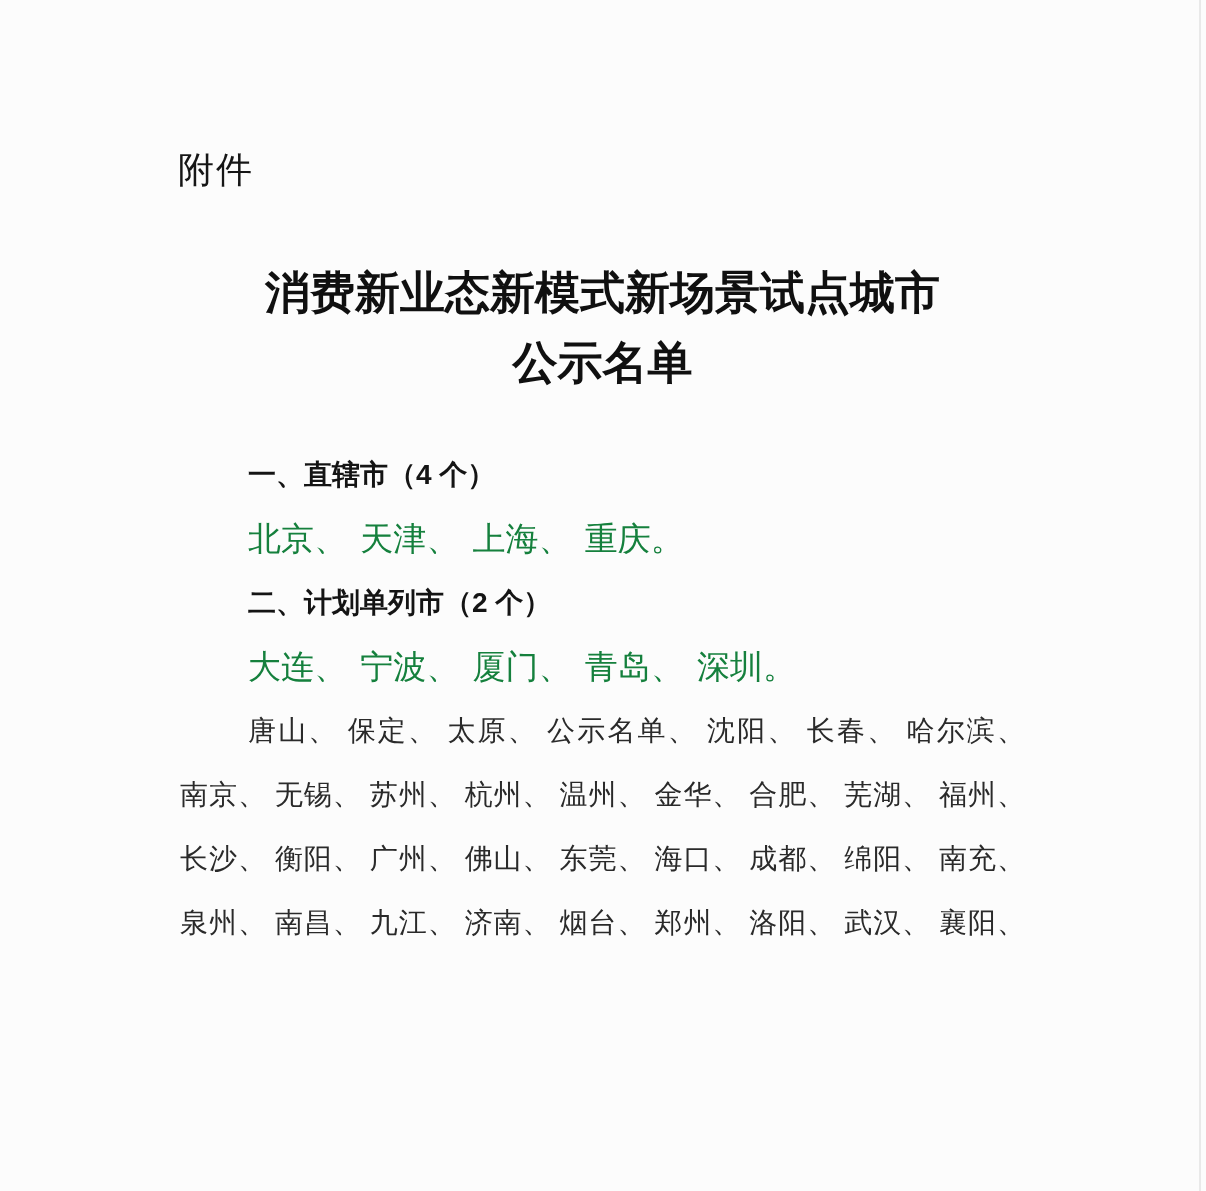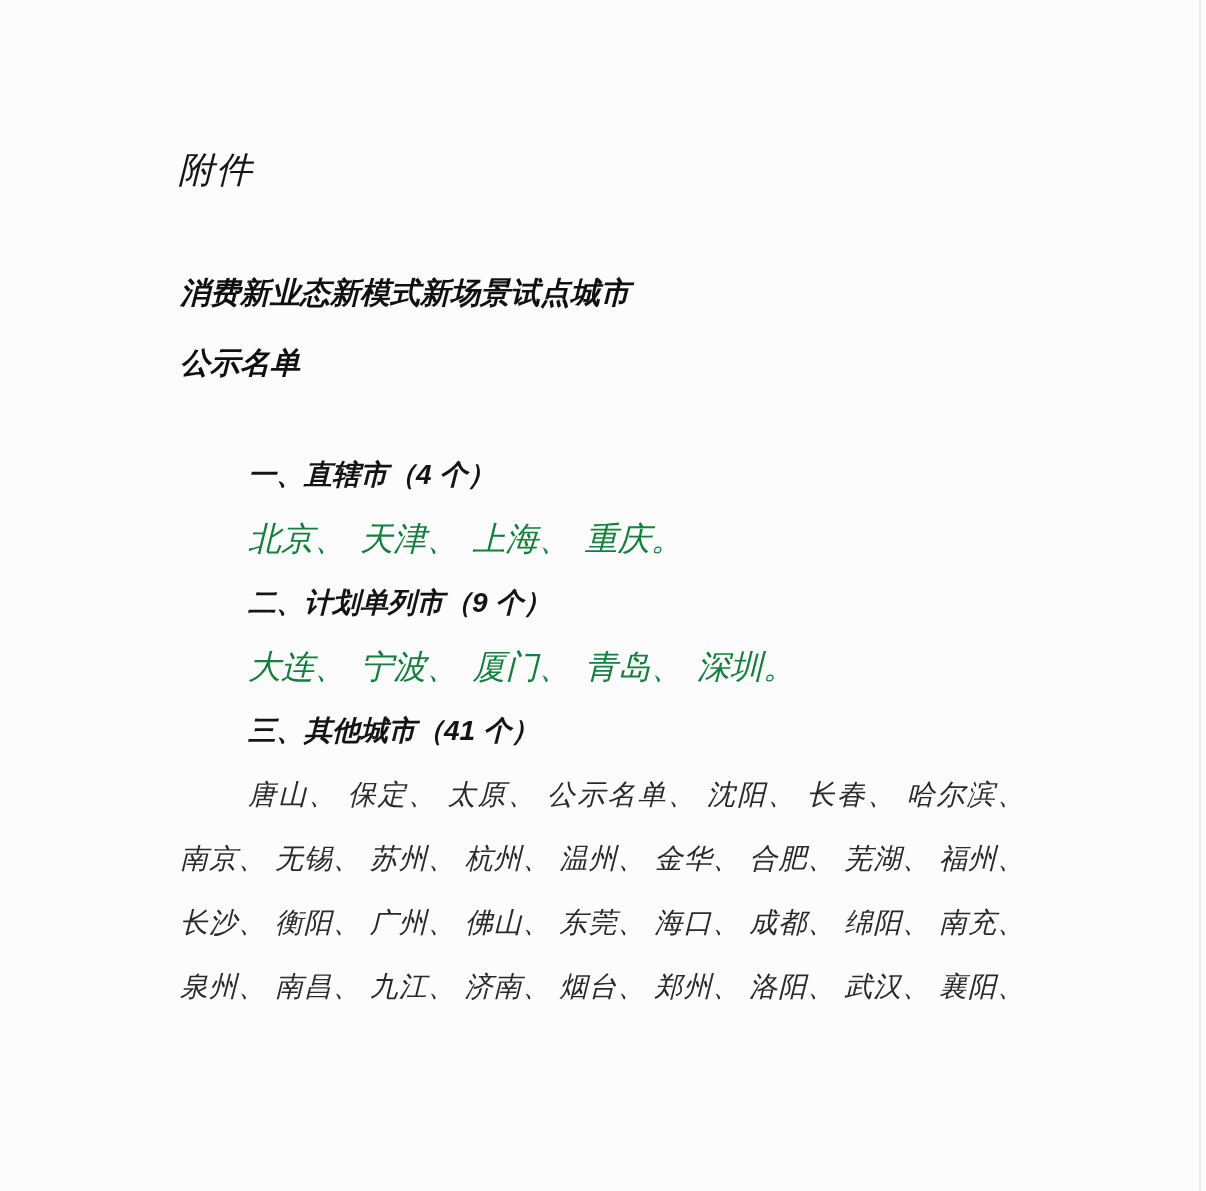--- a/index.html
+++ b/index.html
@@ -3,41 +3,41 @@
 <meta charset="utf-8">
 <style>
   html, body { margin: 0; padding: 0; }
   .page {
     position: relative;
     width: 1206px;
     height: 1191px;
     background: #fcfcfc;
     overflow: hidden;
     font-family: "Liberation Serif", serif;
-    font-style: italic;
   }
   .edge-line {
     position: absolute;
     right: 5px; top: 0;
     width: 2px; height: 100%;
     background: #e9e9e9;
   }
   .attachment {
     position: absolute;
     left: 178px; top: 146px;
     font-size: 36px;
     letter-spacing: 2px;
     color: #161616;
     font-family: "Liberation Sans", sans-serif;
   }
   .title {
     position: absolute;
     left: 180px; top: 258px;
     width: 845px;
-    font-size: 30px;
+    text-align: center;
+    font-size: 45px;
     line-height: 70px;
     font-weight: bold;
     color: #101010;
   }
   .content {
     position: absolute;
     left: 180px; top: 443px;
     width: 845px;
     font-size: 33px;
     line-height: 64px;
@@ -78,22 +78,21 @@
 
   <div class="title">
     <div>消费新业态新模式新场景试点城市</div>
     <div>公示名单</div>
   </div>
 
   <div class="content">
     <div class="heading">一、直辖市（4 个）</div>
     <div class="body-line">北京、 天津、 上海、 重庆。</div>
 
-    <div class="heading">二、计划单列市（9 个）</div>
+    <div class="heading">二、计划单列市（2 个）</div>
     <div class="body-line">大连、 宁波、 厦门、 青岛、 深圳。</div>
 
-    <div class="heading">三、其他城市（41 个）</div>
     <div class="list-line indent just">唐山、 保定、 太原、 公示名单、 沈阳、 长春、 哈尔滨、</div>
     <div class="list-line just">南京、 无锡、 苏州、 杭州、 温州、 金华、 合肥、 芜湖、 福州、</div>
     <div class="list-line just">长沙、 衡阳、 广州、 佛山、 东莞、 海口、 成都、 绵阳、 南充、</div>
     <div class="list-line just">泉州、 南昌、 九江、 济南、 烟台、 郑州、 洛阳、 武汉、 襄阳、</div>
   </div>
 </div>
 
 </body></html>

